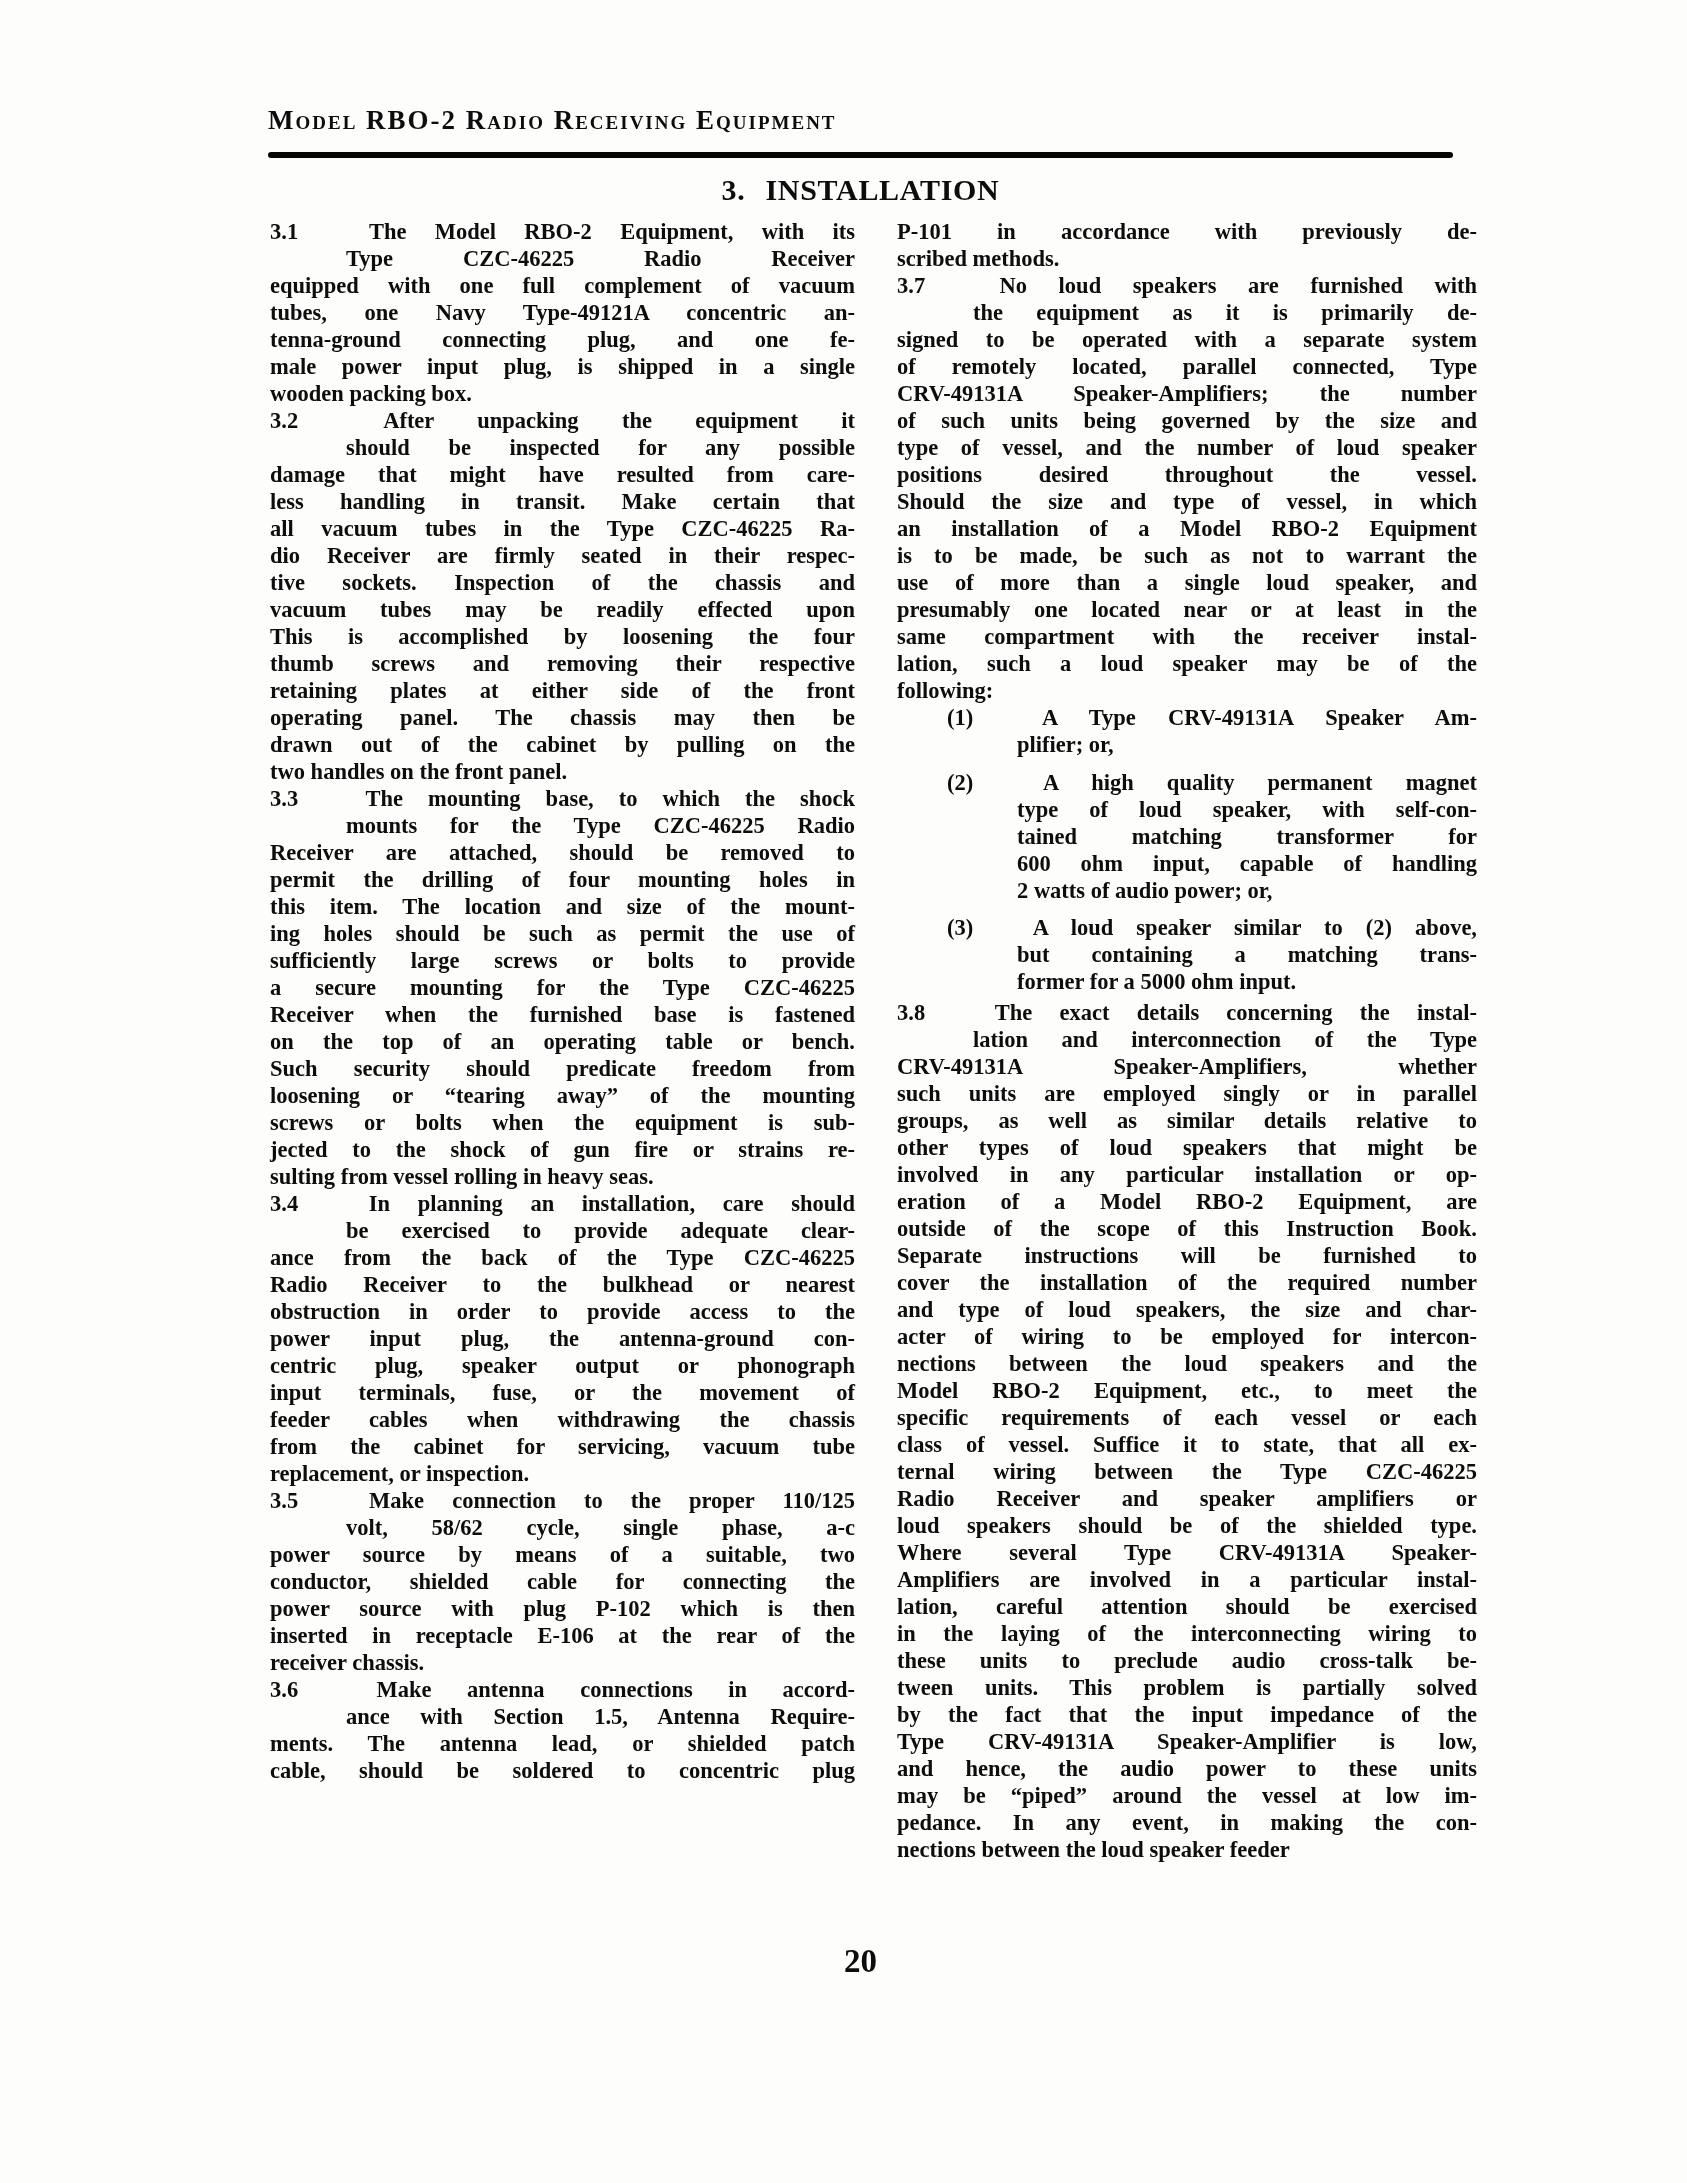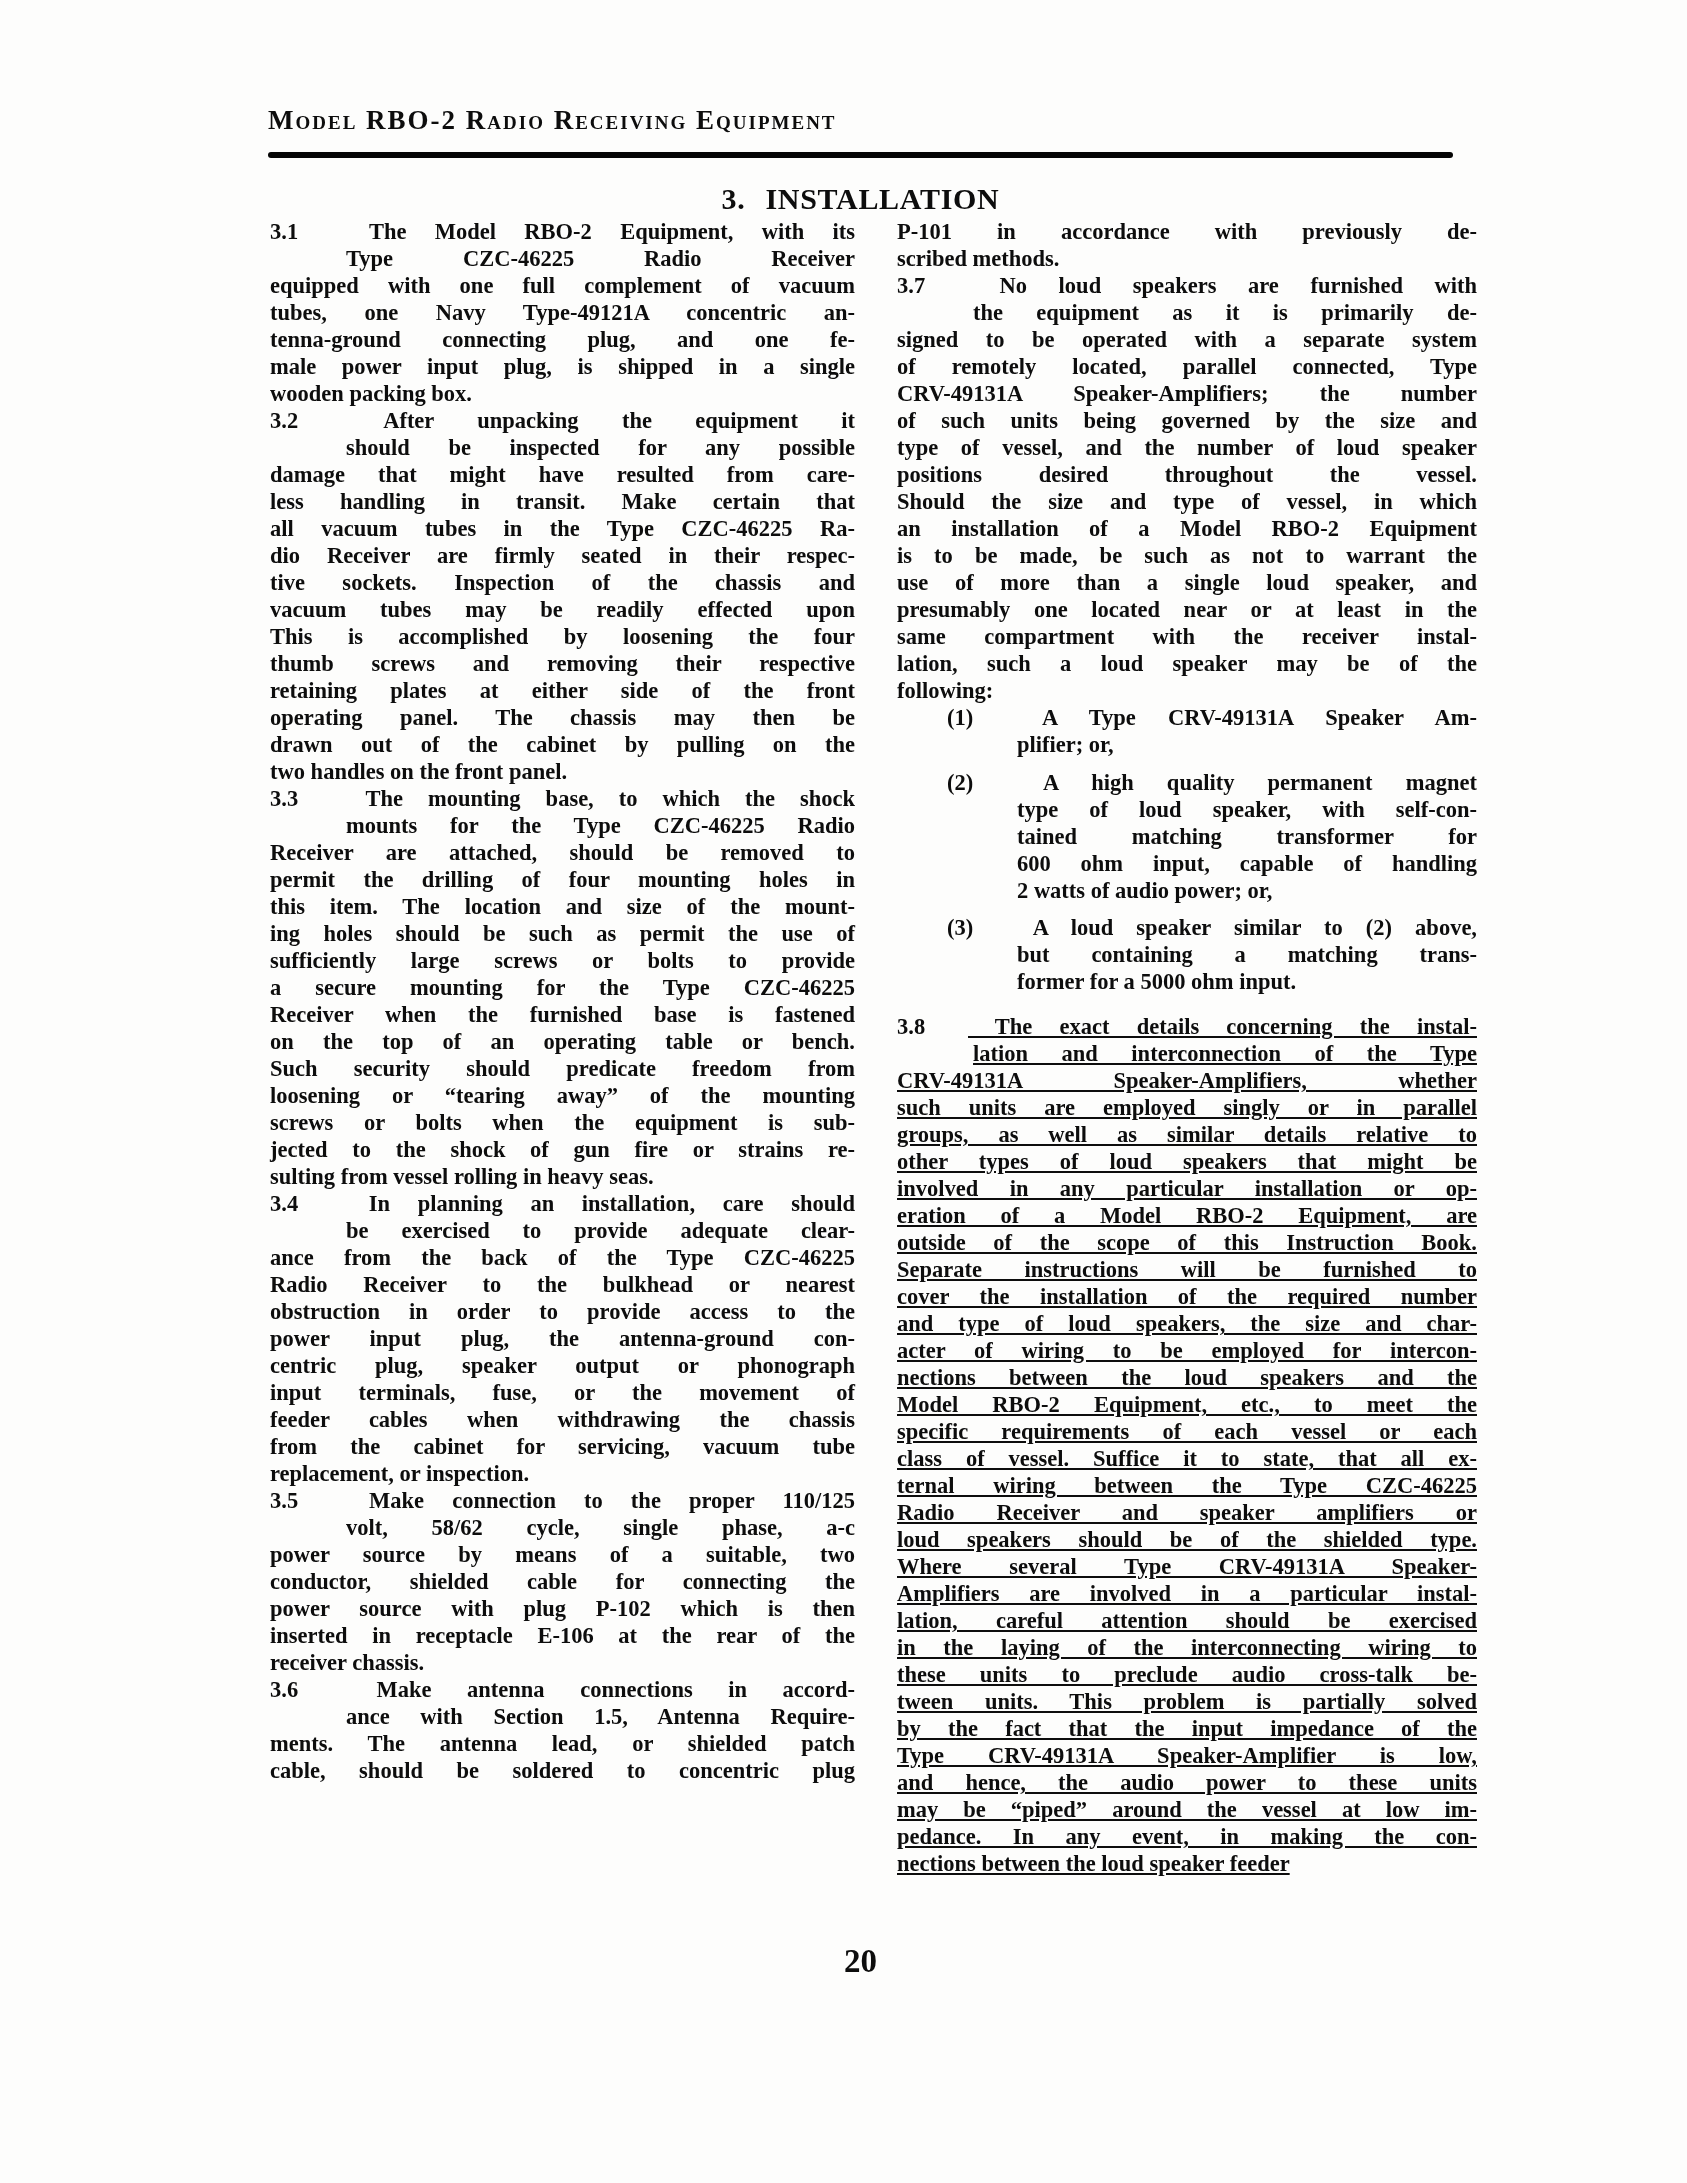--- a/index.html
+++ b/index.html
@@ -12,35 +12,35 @@
   .running-head {
     position:absolute; top:105px; left:268px; width:1185px;
     text-align:left; font-weight:700; font-size:27px;
     font-variant:small-caps; letter-spacing:2px; white-space:nowrap;
   }
   .head-rule {
     position:absolute; top:152px; left:268px; width:1185px; height:6px;
     background:#050505; border-radius:3.3px;
   }
   .section-title {
-    position:absolute; top:182px; left:268px; width:1185px;
+    position:absolute; top:173px; left:268px; width:1185px;
     text-align:center; font-weight:700; font-size:30px; letter-spacing:0.7px;
     white-space:nowrap;
   }
   .section-title .gap { display:inline-block; width:20px; }
   .col {
     position:absolute; top:218px;
     font-size:22.5px; line-height:27px; font-weight:700;
   }
   .col.left  { left:270px;  width:585px; }
   .col.right { left:897px; width:580px; }
   .block { }
   .col .block:first-child { margin-top:0; }
   .block.list-item { margin-top:10.6px; }
-  .block.after-list { margin-top:18px;text-decoration:underline; }
+  .block.after-list { margin-top:4px; }
   .ln { text-align:justify; text-align-last:justify; }
   .ln.last { text-align-last:left; }
   .ln.second { padding-left:76px; }
   .num { display:inline-block; width:71px; }
   .list-item .ln { padding-left:120px; }
   .list-item .ln.lifirst { padding-left:0; }
   .linum { display:inline-block; width:64px; margin-left:50px; }
   .ordered-list { display:contents; }
   .page-number {
     position:absolute; top:1943px; left:268px; width:1185px;

